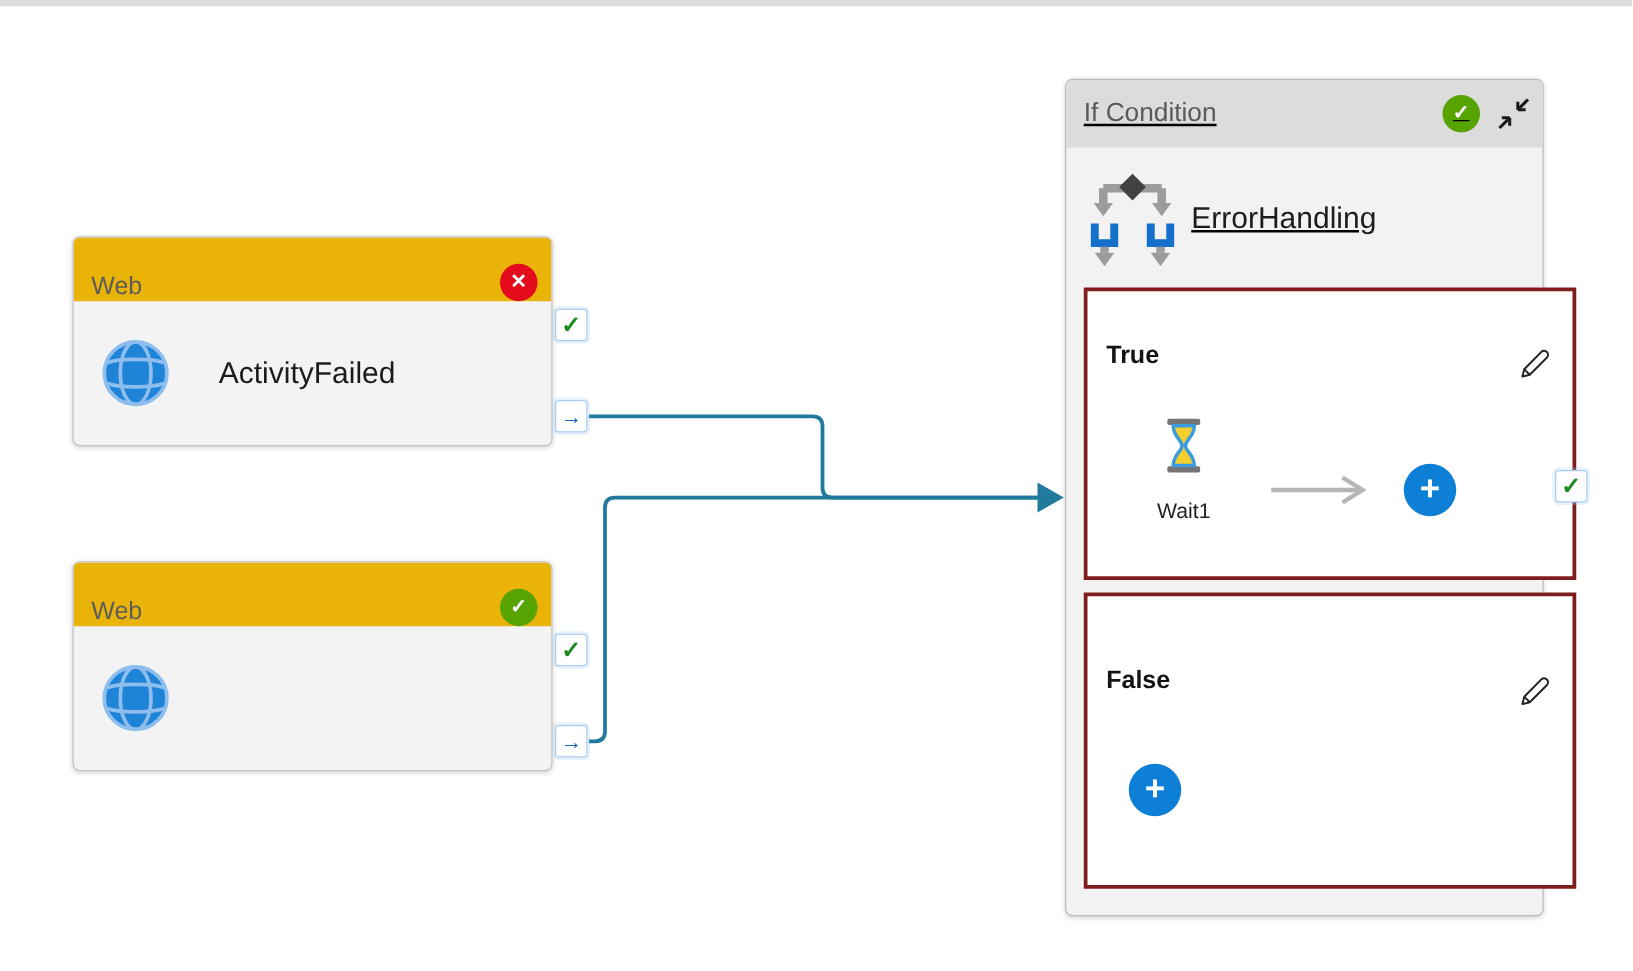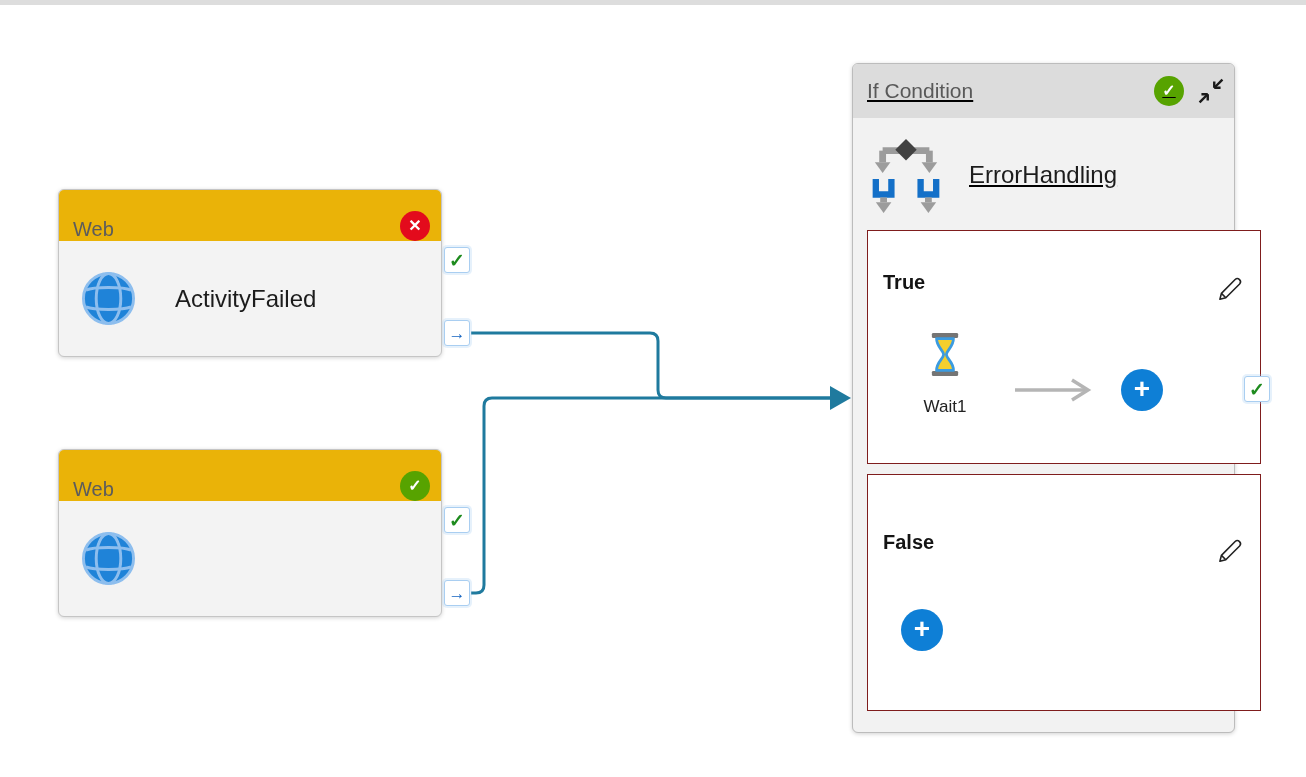--- a/index.html
+++ b/index.html
@@ -55,26 +55,26 @@
     position:absolute;left:852px;top:63px;width:383px;height:670px;box-sizing:border-box;
     background:#f2f2f2;border:1px solid #bcbcbc;border-radius:6px;
     box-shadow:0 1px 4px rgba(0,0,0,.18);
     text-decoration:underline;
   }
   .if-header{
     height:54px;background:#dcdcdc;display:flex;align-items:center;
     padding:0 10px 0 14px;font-size:21px;color:#595959;border-radius:5px 5px 0 0;
   }
   .collapse-icon{margin-left:14px;cursor:pointer;}
-  .if-title-row{display:flex;align-items:center;gap:26px;padding:18px 0 0 16px;}
+  .if-title-row{display:flex;align-items:center;gap:10px;padding:18px 0 0 16px;}
   .if-name{font-size:24px;color:#1c1c1c;}
 
   .branch{
     position:absolute;left:14px;width:394px;box-sizing:border-box;
-    background:#ffffff;border:1px solid #7f1d1d;
+    background:#ffffff;border:3px solid #7f1d1d;
   }
   .branch--true{top:166px;height:234px;}
   .branch--false{top:410px;height:237px;}
   .branch-label{position:absolute;left:15px;font-size:20px;font-weight:bold;color:#141414;}
   .branch--true .branch-label{top:40px;}
   .branch--false .branch-label{top:56px;}
   .pencil{position:absolute;right:16px;cursor:pointer;}
   .branch--true .pencil{top:44px;}
   .branch--false .pencil{top:62px;}
 

